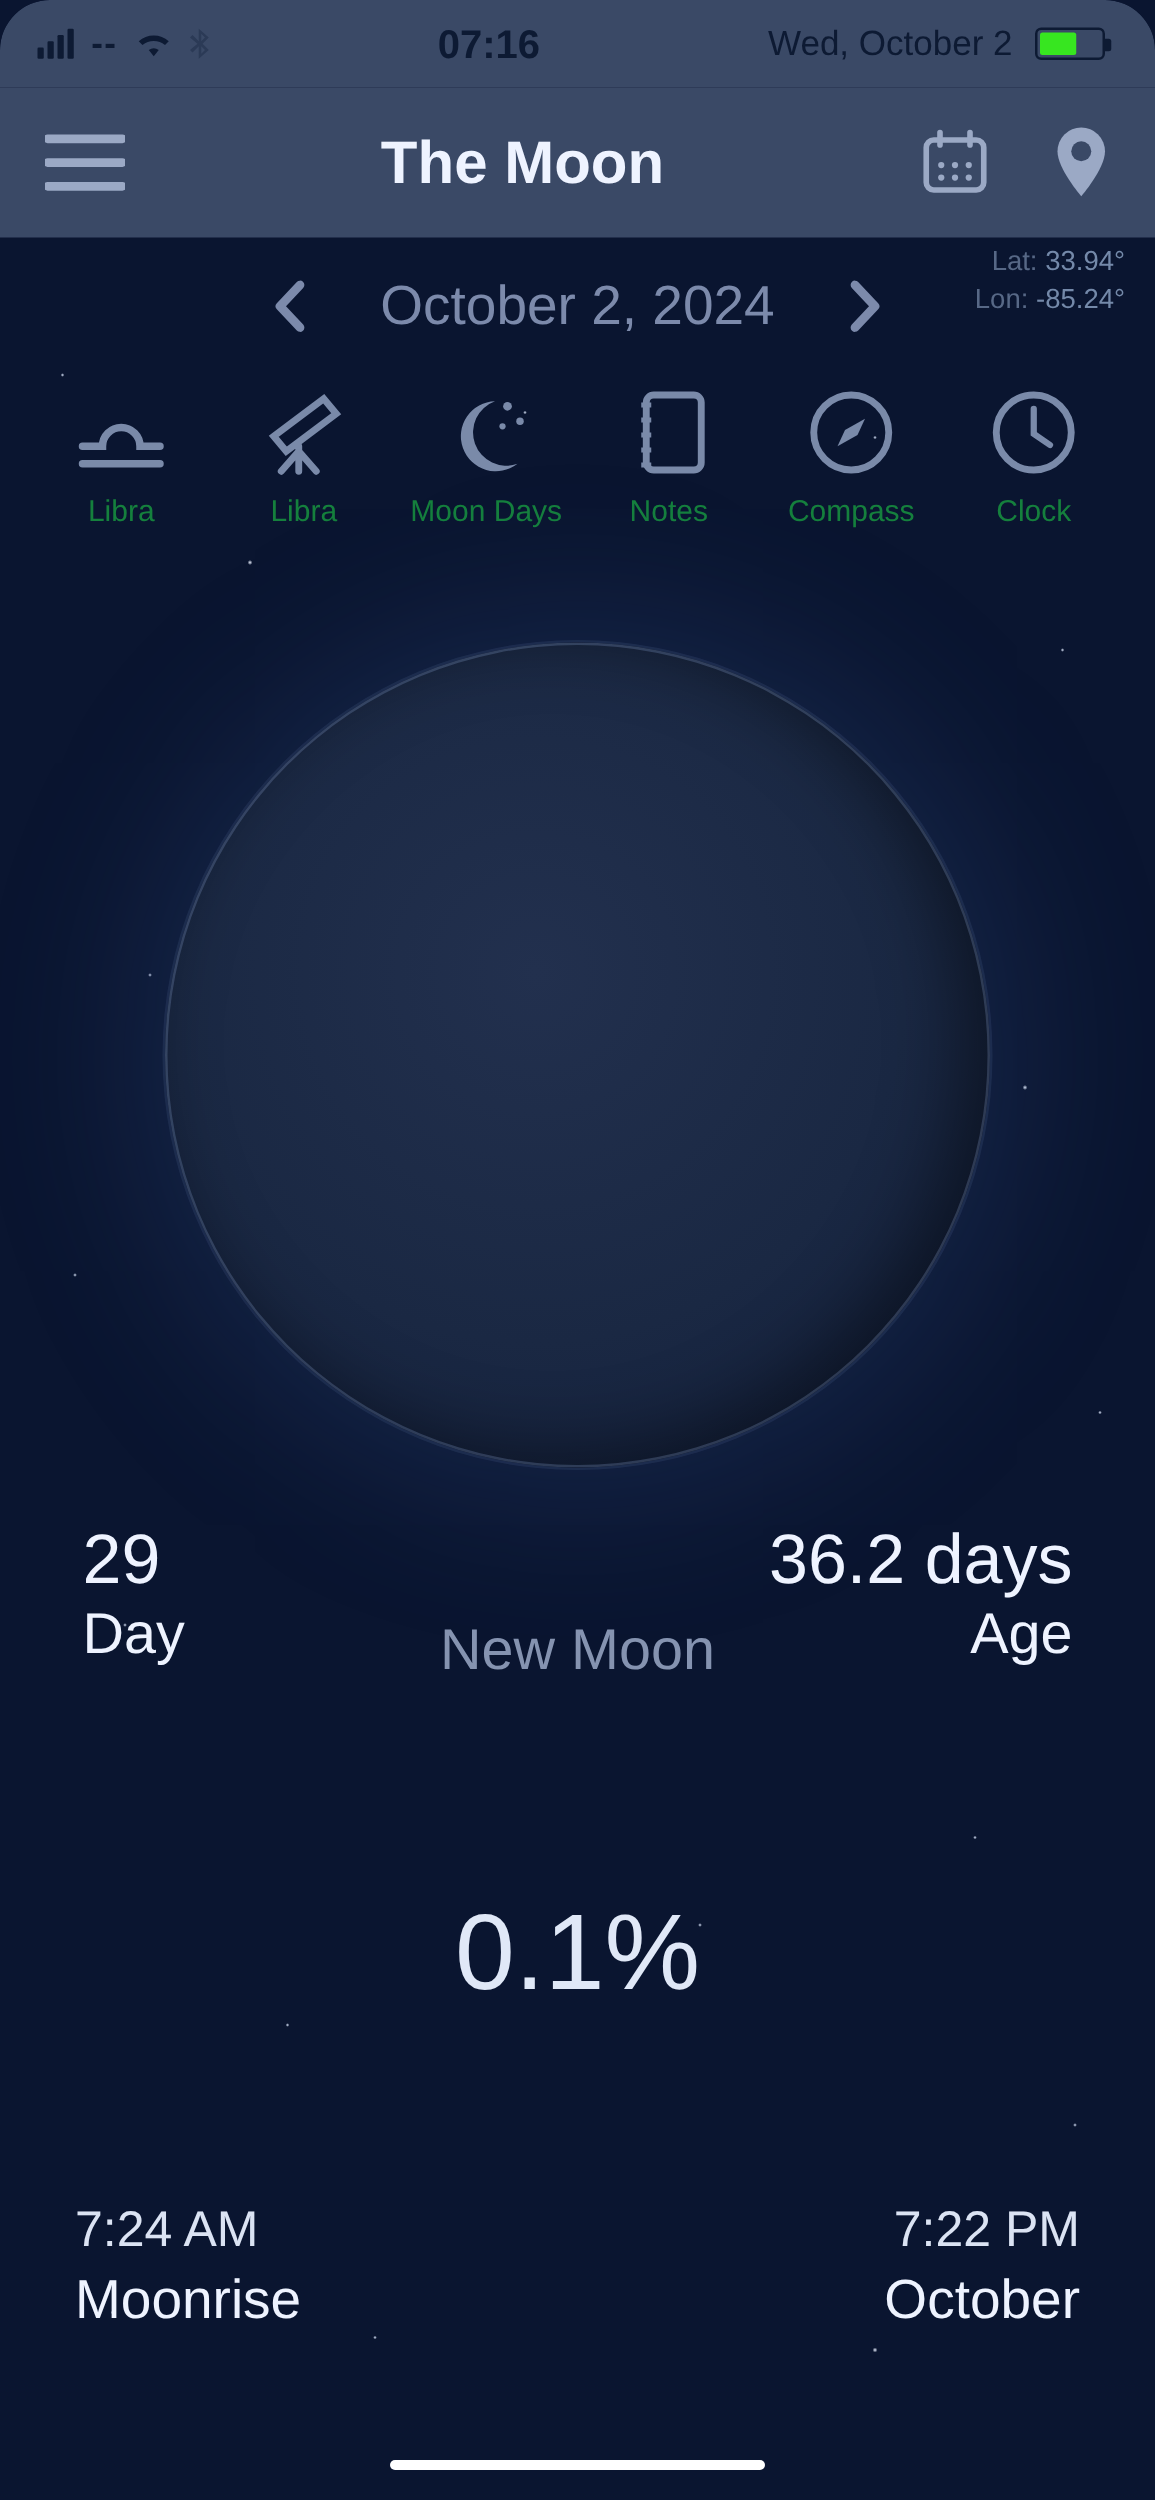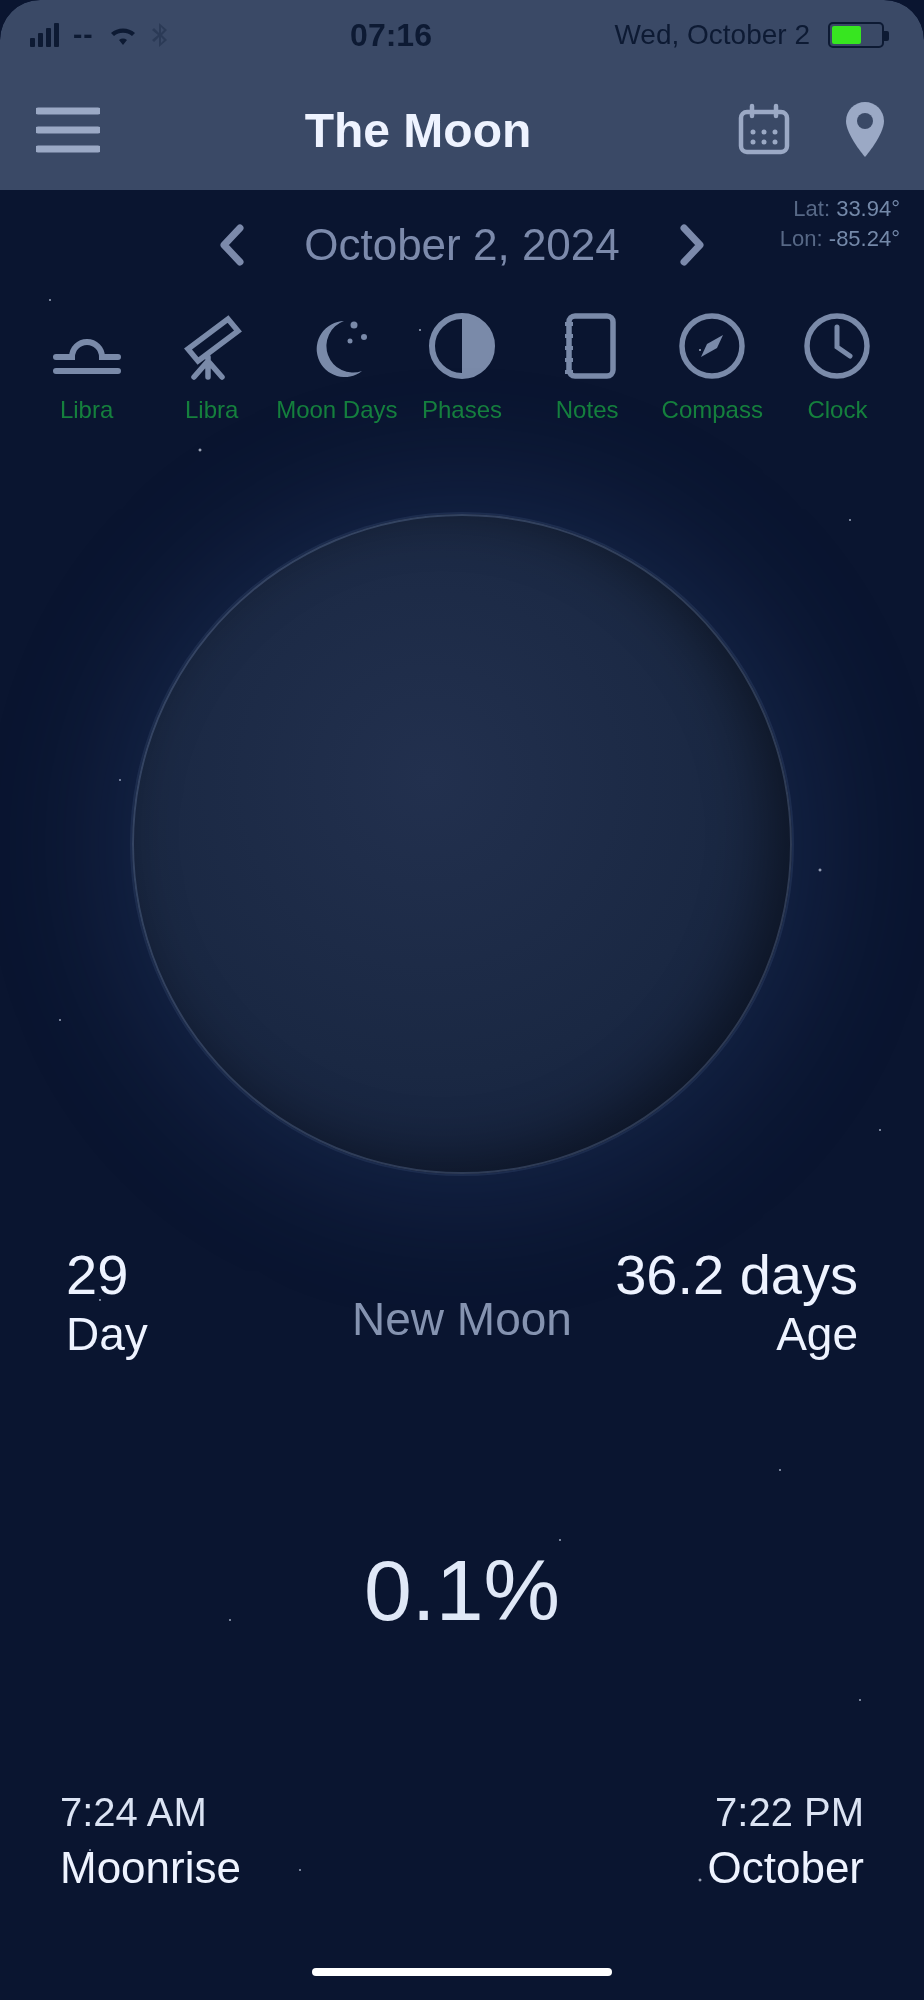--- a/index.html
+++ b/index.html
@@ -121,21 +121,21 @@
     content:""; position:absolute; inset:0; border-radius:50%;
     box-shadow: inset 0 0 0 2px rgba(170,200,255,.20);
   }
 
   
   .stats {
     display:flex; justify-content:space-between; align-items:flex-start;
     padding: 40px 66px 0 66px;
     position:relative; z-index:2;
   }
-  .stat-left, .stat-right { text-align:left;margin-top:28px; }
+  .stat-left, .stat-right { text-align:left; }
   .stat-right { text-align:right; }
   .stat-big { font-size:56px; color:#eef3ff; font-weight:400; }
   .stat-label { font-size:46px; color:#eef3ff; font-weight:400; margin-top:0px; }
   .phase-name {
     position:absolute; left:0; right:0; text-align:center;
     top:118px;
     font-size:46px; color:#8593b0;
   }
 
   .illum {
@@ -268,29 +268,20 @@
           <path d="M44 10a28 28 0 1 0 18 50 24 24 0 0 1-18-50z" fill="#7a8aa9"></path>
           <circle cx="54" cy="14" r="3.5" fill="#7a8aa9"></circle>
           <circle cx="64" cy="26" r="3" fill="#7a8aa9"></circle>
           <circle cx="50" cy="30" r="2.5" fill="#7a8aa9"></circle>
         </svg>
     </span>
     <span>Moon Days</span>
   </div>
   <div class="tab">
     <span class="ticon">
-      <svg width="70" height="70" viewBox="0 0 70 70">
-          <circle cx="35" cy="35" r="30" fill="none" stroke="#7a8aa9" stroke-width="6"></circle>
-          <path d="M35 5a30 30 0 0 1 0 60V5z" fill="#7a8aa9"></path>
-        </svg>
-    </span>
-    <span>Phases</span>
-  </div>
-  <div class="tab">
-    <span class="ticon">
       <svg width="64" height="72" viewBox="0 0 64 72">
           <rect x="14" y="6" width="44" height="60" rx="6" fill="none" stroke="#7a8aa9" stroke-width="5.5"></rect>
           <path d="M10 14h8M10 26h8M10 38h8M10 50h8M10 62h8" stroke="#7a8aa9" stroke-width="4"></path>
         </svg>
     </span>
     <span>Notes</span>
   </div>
   <div class="tab">
     <span class="ticon">
       <svg width="70" height="70" viewBox="0 0 70 70">

